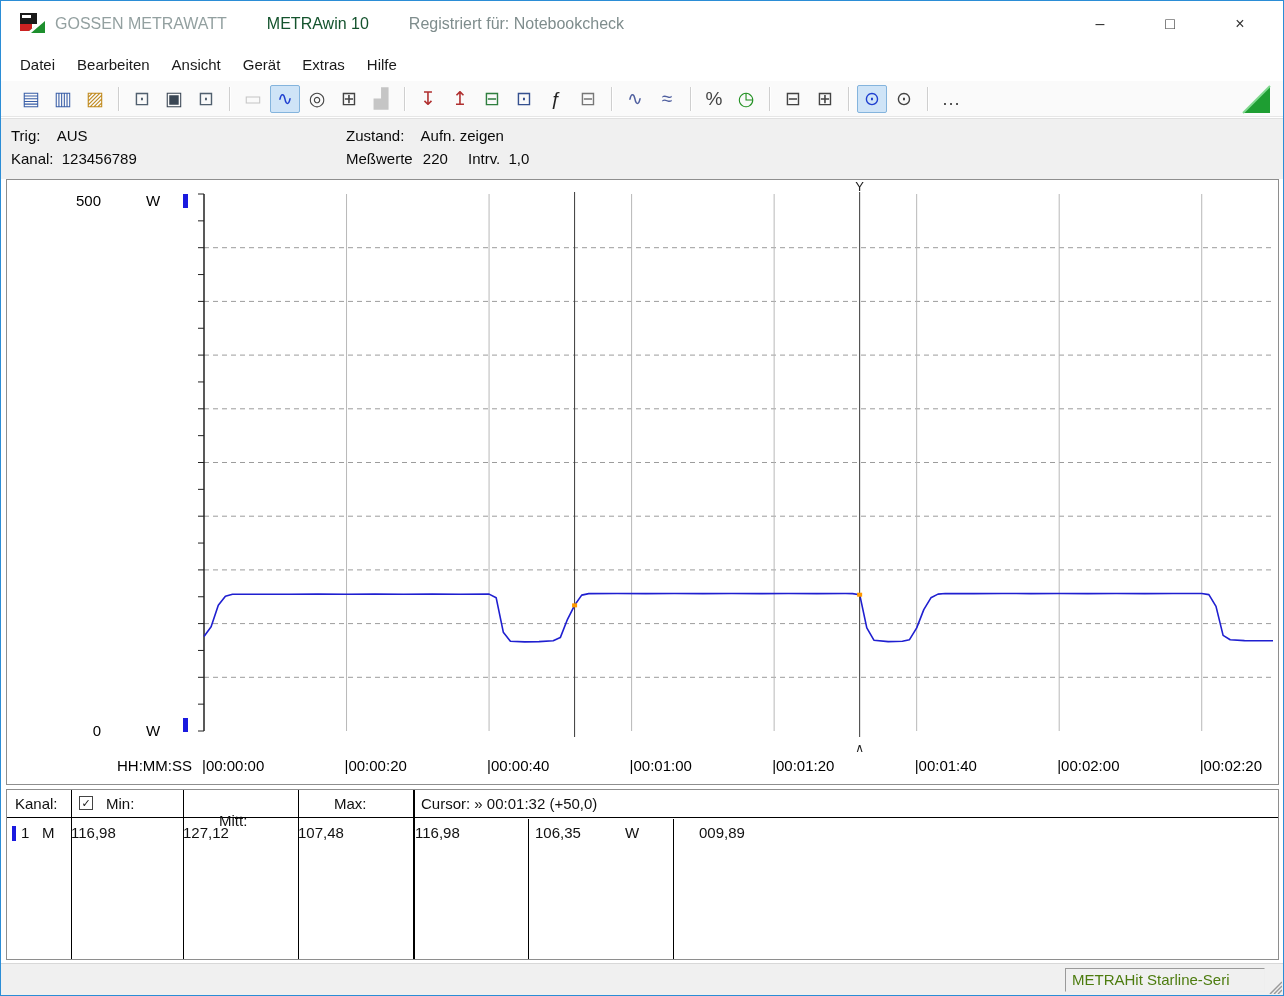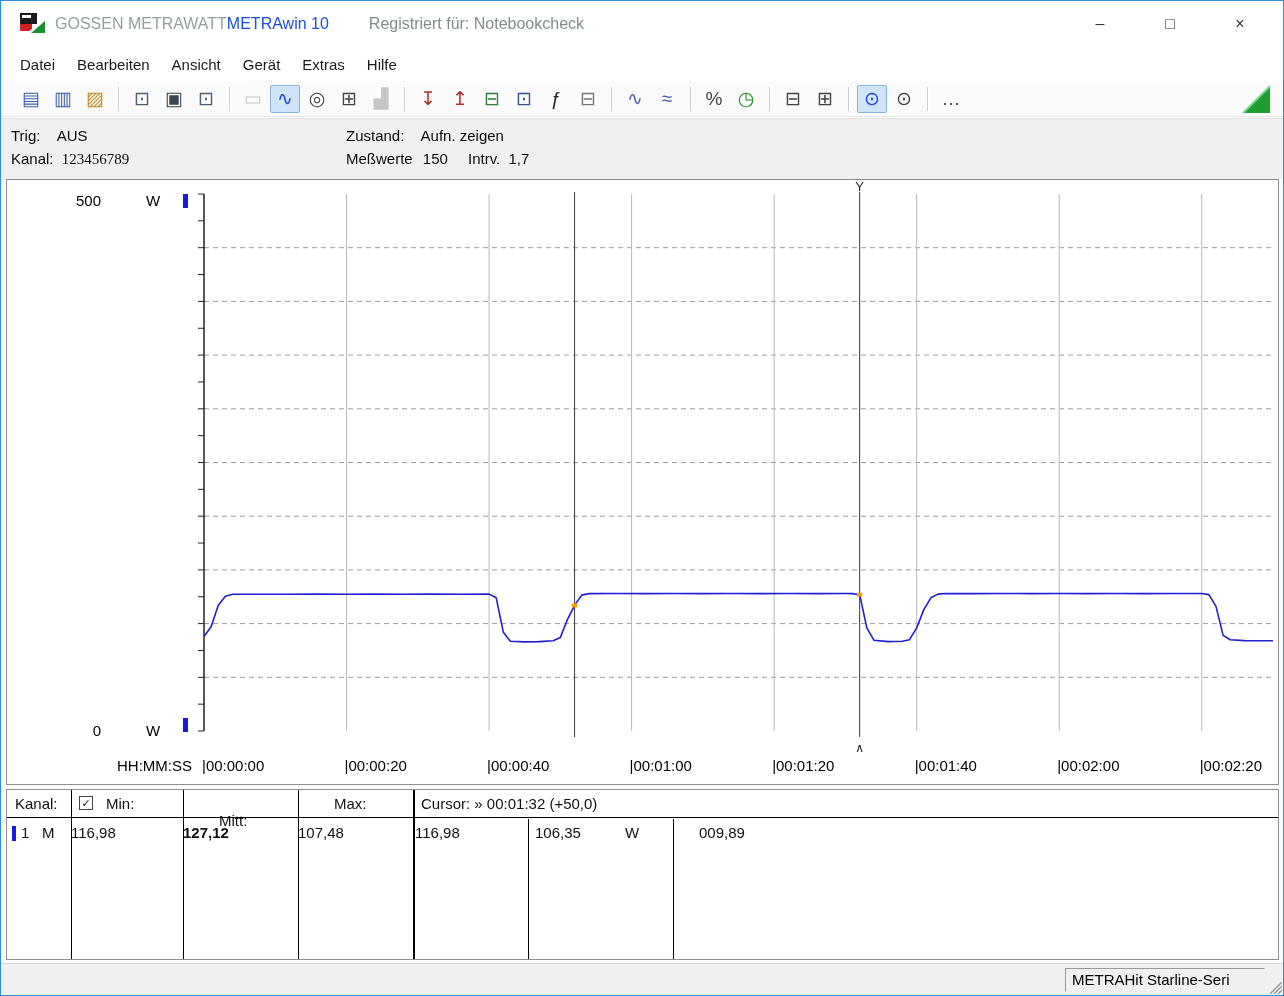--- a/index.html
+++ b/index.html
@@ -2,21 +2,21 @@
 <html><head>
 <meta charset="utf-8">
 <style>
   *{margin:0;padding:0;box-sizing:border-box;}
   html,body{width:1284px;height:996px;}
   body{font-family:"Liberation Sans",sans-serif;position:relative;background:#ffffff;border:1px solid #2b8dd6;overflow:hidden;font-size:15px;color:#111;}
 
   .titlebar{position:absolute;left:0;top:0;width:100%;height:46px;background:#fff;display:flex;align-items:center;}
   .app-logo{margin-left:18px;width:27px;height:26px;flex:0 0 auto;}
   .tb-brand{margin-left:9px;font-size:16px;color:#93a0a0;}
-  .tb-product{font-size:16px;color:#1d4ed8;}
+  .tb-product{margin-left:40px;font-size:16px;color:#14532d;}
   .tb-reg{margin-left:40px;font-size:16px;color:#7f8d8d;}
   .win-controls{position:absolute;right:8px;top:0;height:46px;display:flex;}
   .win-btn{width:70px;height:100%;display:flex;align-items:center;justify-content:center;font-size:16px;color:#333;cursor:default;}
 
   .menubar{position:absolute;top:46px;left:0;width:100%;height:34px;background:#fff;display:flex;align-items:center;padding-left:8px;}
   .menu-item{padding:0 11px;font-size:15px;color:#1a1a1a;}
 
   .toolbar{position:absolute;top:80px;left:0;width:100%;height:36px;background:#fafafa;display:flex;align-items:center;padding-left:14px;border-bottom:1px solid #e6e6e6;}
   .tb-btn{width:30px;height:28px;display:inline-flex;align-items:center;justify-content:center;font-size:19px;margin:0 1px;border:1px solid transparent;border-radius:2px;}
   .tb-btn.pressed{background:#cfe4f7;border-color:#84b4dd;}
@@ -32,21 +32,21 @@
 
   .tablebox{position:absolute;left:5px;top:788px;width:1273px;height:171px;background:#fff;border:1px solid #8e8e8e;font-size:15px;}
   .tb-headerline{position:absolute;left:0;top:0;width:100%;height:28px;border-bottom:1px solid #000;}
   .tcell{position:absolute;white-space:nowrap;}
   .tcell.center{text-align:left;}
   .vline{position:absolute;width:1px;background:#000;}
   .checkbox{position:absolute;width:14px;height:14px;background:#fff;border:1px solid #444;font-size:11px;line-height:12px;text-align:center;color:#111;}
   .chan-bar{position:absolute;width:4px;height:15px;background:#1a1adf;}
 
   .statusbar{position:absolute;left:0;top:962px;width:100%;height:32px;background:#f0f0f0;border-top:1px solid #d8d8d8;}
-  .device-box{position:absolute;right:18px;top:4px;width:200px;height:24px;background:#f0f0f0;border:1px solid;border-color:#9a9a9a #eeeeee #eeeeee #9a9a9a;padding:2px 0 0 6px;font-size:15px;color:#000000;white-space:nowrap;overflow:hidden;}
+  .device-box{position:absolute;right:18px;top:4px;width:200px;height:24px;background:#f0f0f0;border:1px solid;border-color:#9a9a9a #eeeeee #eeeeee #9a9a9a;padding:2px 0 0 6px;font-size:15px;color:#4d7c0f;white-space:nowrap;overflow:hidden;}
   .grip{position:absolute;right:1px;bottom:1px;width:15px;height:15px;}
 </style>
 </head>
 <body>
 
 <div class="titlebar">
   <svg class="app-logo" viewBox="0 0 27 26">
     <rect x="1" y="2" width="17" height="11" fill="#1a1a1a"></rect>
     <rect x="3" y="4" width="9" height="3" fill="#ffffff"></rect>
     <rect x="1" y="13" width="12" height="7" fill="#cc2222"></rect>
@@ -115,31 +115,31 @@
   </svg>
 </div>
 
 <div class="infobar">
   <div class="cell" style="left:10px;top:8px;">
     <span>Trig:</span>
     <span style="margin-left:12px;">AUS</span>
   </div>
   <div class="cell" style="left:10px;top:31px;">
     <span>Kanal:</span>
-    <span style="margin-left:4px;font-family:Liberation Serif, serif;">123456789</span>
+    <span style="margin-left:4px;">123456789</span>
   </div>
   <div class="cell" style="left:345px;top:8px;">
     <span>Zustand:</span>
     <span style="margin-left:12px;">Aufn. zeigen</span>
   </div>
   <div class="cell" style="left:345px;top:31px;">
     <span>Meßwerte</span>
-    <span style="margin-left:6px;">150</span>
+    <span style="margin-left:6px;">220</span>
     <span style="margin-left:16px;">Intrv.</span>
-    <span style="margin-left:4px;">1,7</span>
+    <span style="margin-left:4px;">1,0</span>
   </div>
 </div>
 
 <div class="chartbox">
   <svg id="chart-svg" width="1271" height="604" viewBox="0 0 1271 604">
       <line x1="197" y1="497.3" x2="1266" y2="497.3" stroke="#9c9c9c" stroke-width="1" stroke-dasharray="5 4"></line>
       <line x1="197" y1="443.6" x2="1266" y2="443.6" stroke="#9c9c9c" stroke-width="1" stroke-dasharray="5 4"></line>
       <line x1="197" y1="389.9" x2="1266" y2="389.9" stroke="#9c9c9c" stroke-width="1" stroke-dasharray="5 4"></line>
       <line x1="197" y1="336.2" x2="1266" y2="336.2" stroke="#9c9c9c" stroke-width="1" stroke-dasharray="5 4"></line>
       <line x1="197" y1="282.5" x2="1266" y2="282.5" stroke="#9c9c9c" stroke-width="1" stroke-dasharray="5 4"></line>
@@ -215,21 +215,21 @@
   <div class="vline" style="left:176px;top:0;height:169px;"></div>
   <div class="vline" style="left:291px;top:0;height:169px;"></div>
   <div class="vline" style="left:406px;top:0;height:169px;width:2px;"></div>
   <div class="vline" style="left:521px;top:29px;height:140px;"></div>
   <div class="vline" style="left:666px;top:29px;height:140px;"></div>
 
   <div class="chan-bar" style="left:5px;top:36px;"></div>
   <div class="tcell" style="left:14px;top:34px;">1</div>
   <div class="tcell" style="left:35px;top:34px;">M</div>
   <div class="tcell center" style="left:64px;top:34px;width:112px;">116,98</div>
-  <div class="tcell center" style="left:176px;top:34px;width:115px;font-weight:bold;">127,12</div>
+  <div class="tcell center" style="left:176px;top:34px;width:115px;">127,12</div>
   <div class="tcell center" style="left:291px;top:34px;width:115px;">107,48</div>
   <div class="tcell center" style="left:408px;top:34px;width:113px;">116,98</div>
   <div class="tcell center" style="left:528px;top:34px;width:70px;">106,35</div>
   <div class="tcell" style="left:618px;top:34px;">W</div>
   <div class="tcell" style="left:692px;top:34px;">009,89</div>
 </div>
 
 <div class="statusbar">
   <div class="device-box">METRAHit Starline-Seri</div>
   <svg class="grip" viewBox="0 0 15 15">

